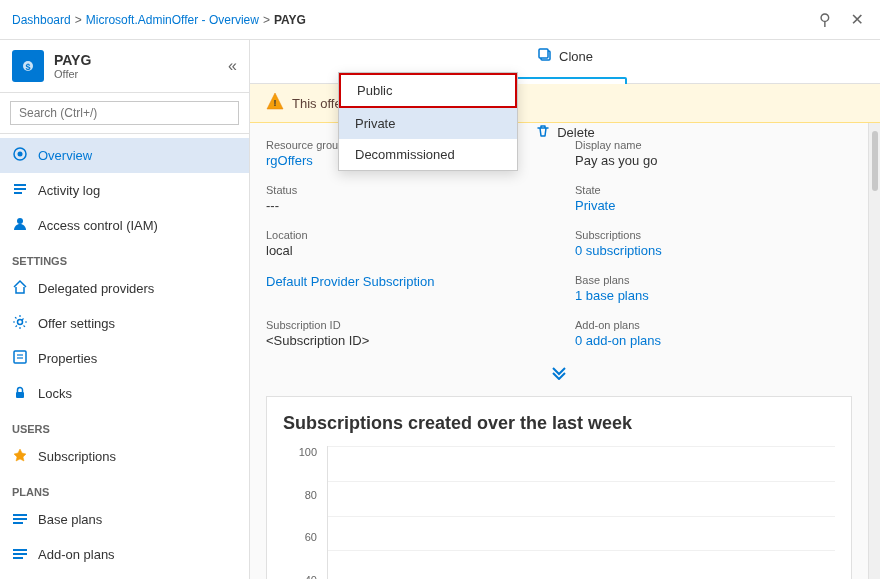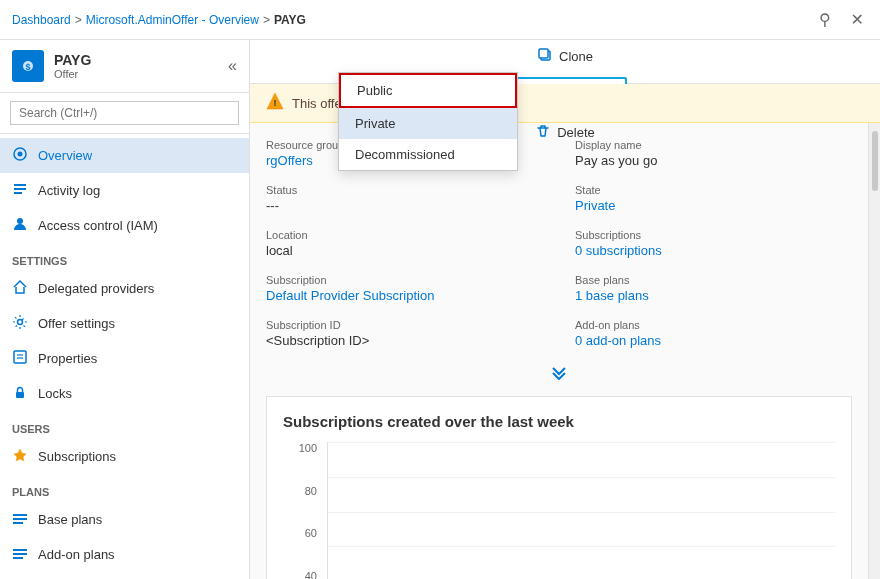--- a/index.html
+++ b/index.html
@@ -55,21 +55,21 @@
     .info-item label { font-size: 11px; color: #666; display: block; margin-bottom: 2px; }
     .info-item .value { font-size: 13px; color: #333; }
     .info-item .value.link { color: #0078d4; cursor: pointer; text-decoration: none; }
 
     
     .collapse-row { text-align: center; margin-bottom: 16px; }
     .collapse-row button { background: none; border: none; cursor: pointer; color: #0078d4; font-size: 16px; }
 
     
     .chart-section { background: #fff; border: 1px solid #e0e0e0; padding: 16px; }
-    .chart-title { font-size: 15px; font-weight: 600; margin-bottom: 12px; color: #333; }
+    .chart-title { font-size: 18px; font-weight: 600; margin-bottom: 12px; color: #333; }
     .chart-container { position: relative; height: 160px; }
     .chart-y-axis { position: absolute; left: 0; top: 0; bottom: 20px; width: 40px; display: flex; flex-direction: column; justify-content: space-between; align-items: flex-end; padding-right: 6px; }
     .chart-y-label { font-size: 11px; color: #666; text-align: right; }
     .chart-plot { position: absolute; left: 44px; right: 0; top: 0; bottom: 20px; border-left: 1px solid #e0e0e0; border-bottom: 1px solid #e0e0e0; }
     .chart-grid-line { position: absolute; left: 0; right: 0; border-top: 1px solid #f0f0f0; }
 
     
     .dropdown-overlay { position: absolute; top: 32px; left: 88px; background: #fff; border: 1px solid #c8c8c8; box-shadow: 0 4px 12px rgba(0,0,0,0.15); z-index: 100; min-width: 180px; }
     .dropdown-item { padding: 8px 16px; cursor: pointer; font-size: 13px; color: #333; }
     .dropdown-item.highlighted { background: #dce7f5; }
@@ -286,21 +286,20 @@
           </div>
           <div class="info-item">
             <label>Location</label>
             <span class="value">local</span>
           </div>
           <div class="info-item">
             <label>Subscriptions</label>
             <a class="value link">0 subscriptions</a>
           </div>
           <div class="info-item">
-            <label>Subscription</label>
             <a class="value link">Default Provider Subscription</a>
           </div>
           <div class="info-item">
             <label>Base plans</label>
             <a class="value link">1 base plans</a>
           </div>
           <div class="info-item">
             <label>Subscription ID</label>
             <span class="value">&lt;Subscription ID&gt;</span>
           </div>

